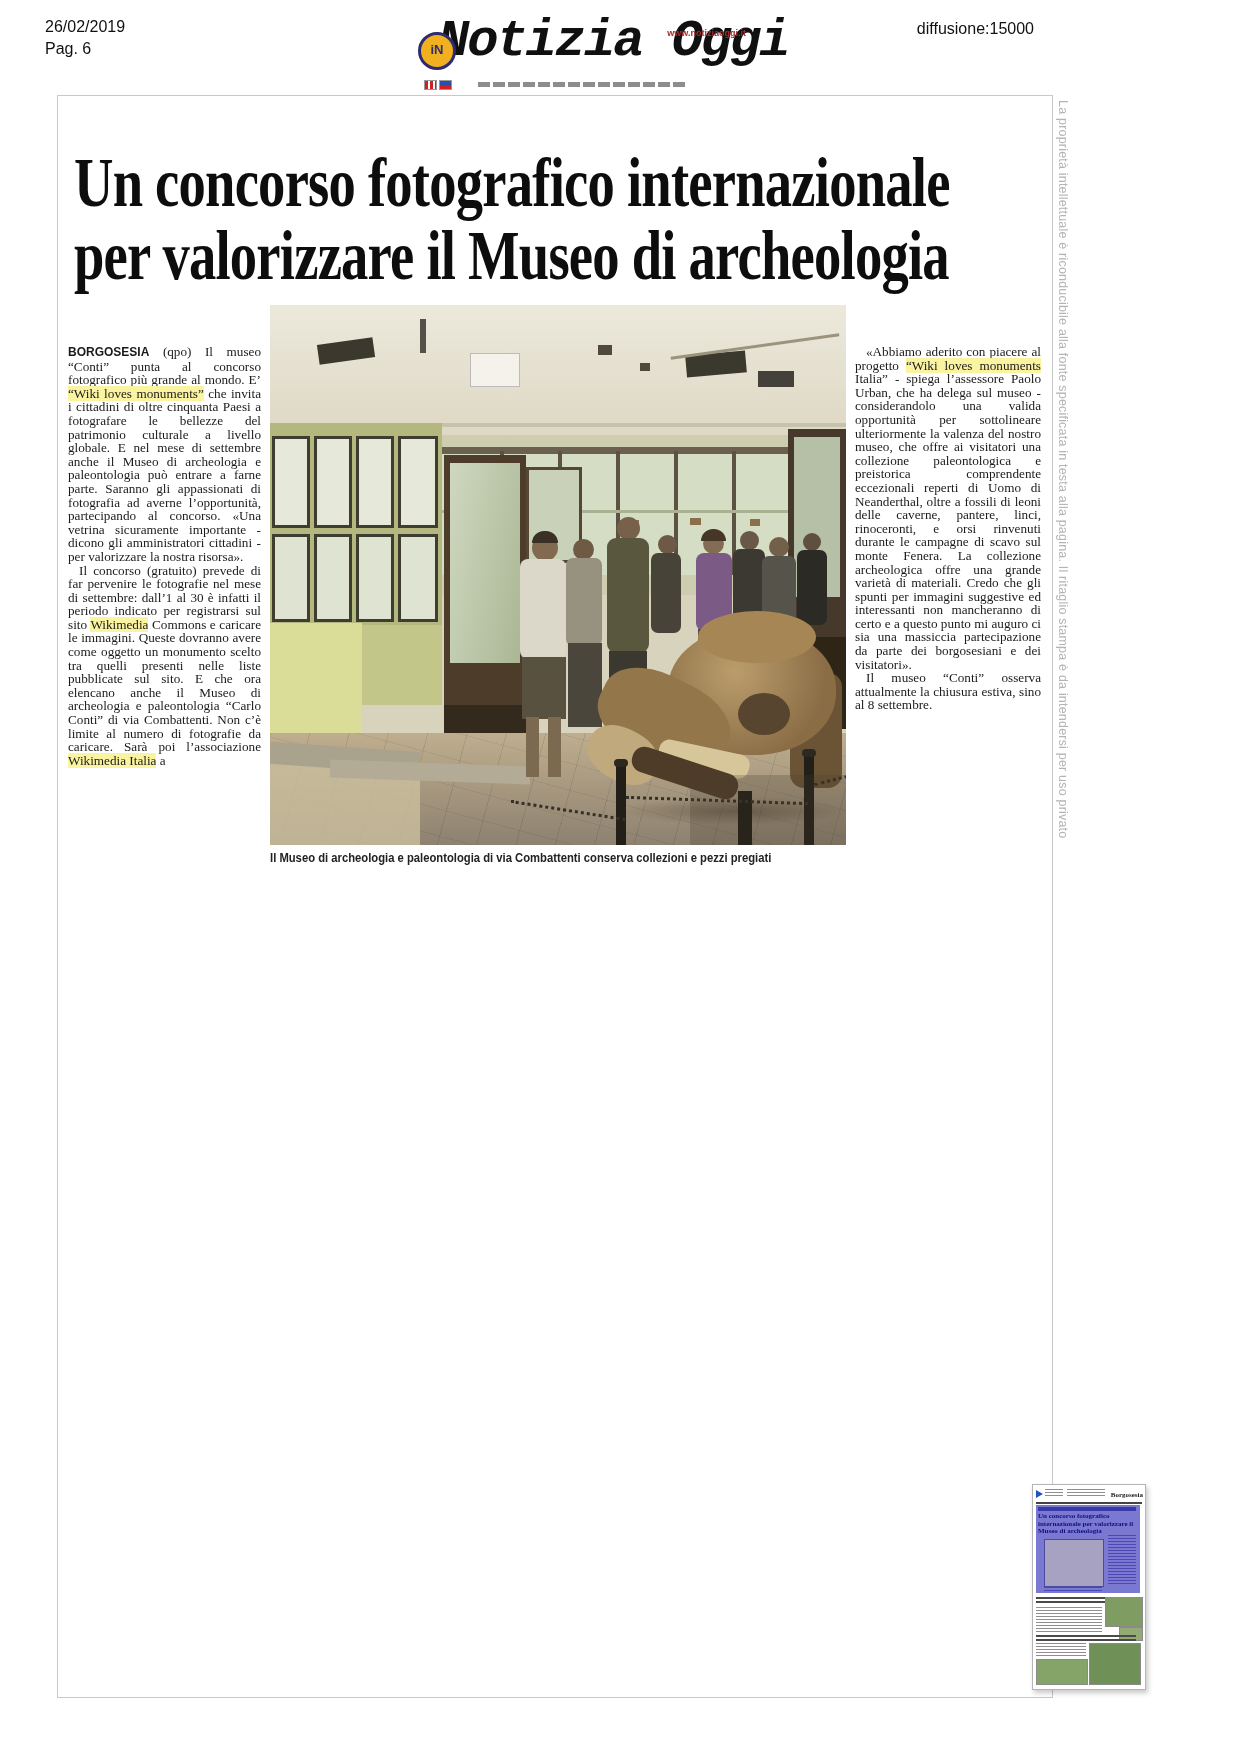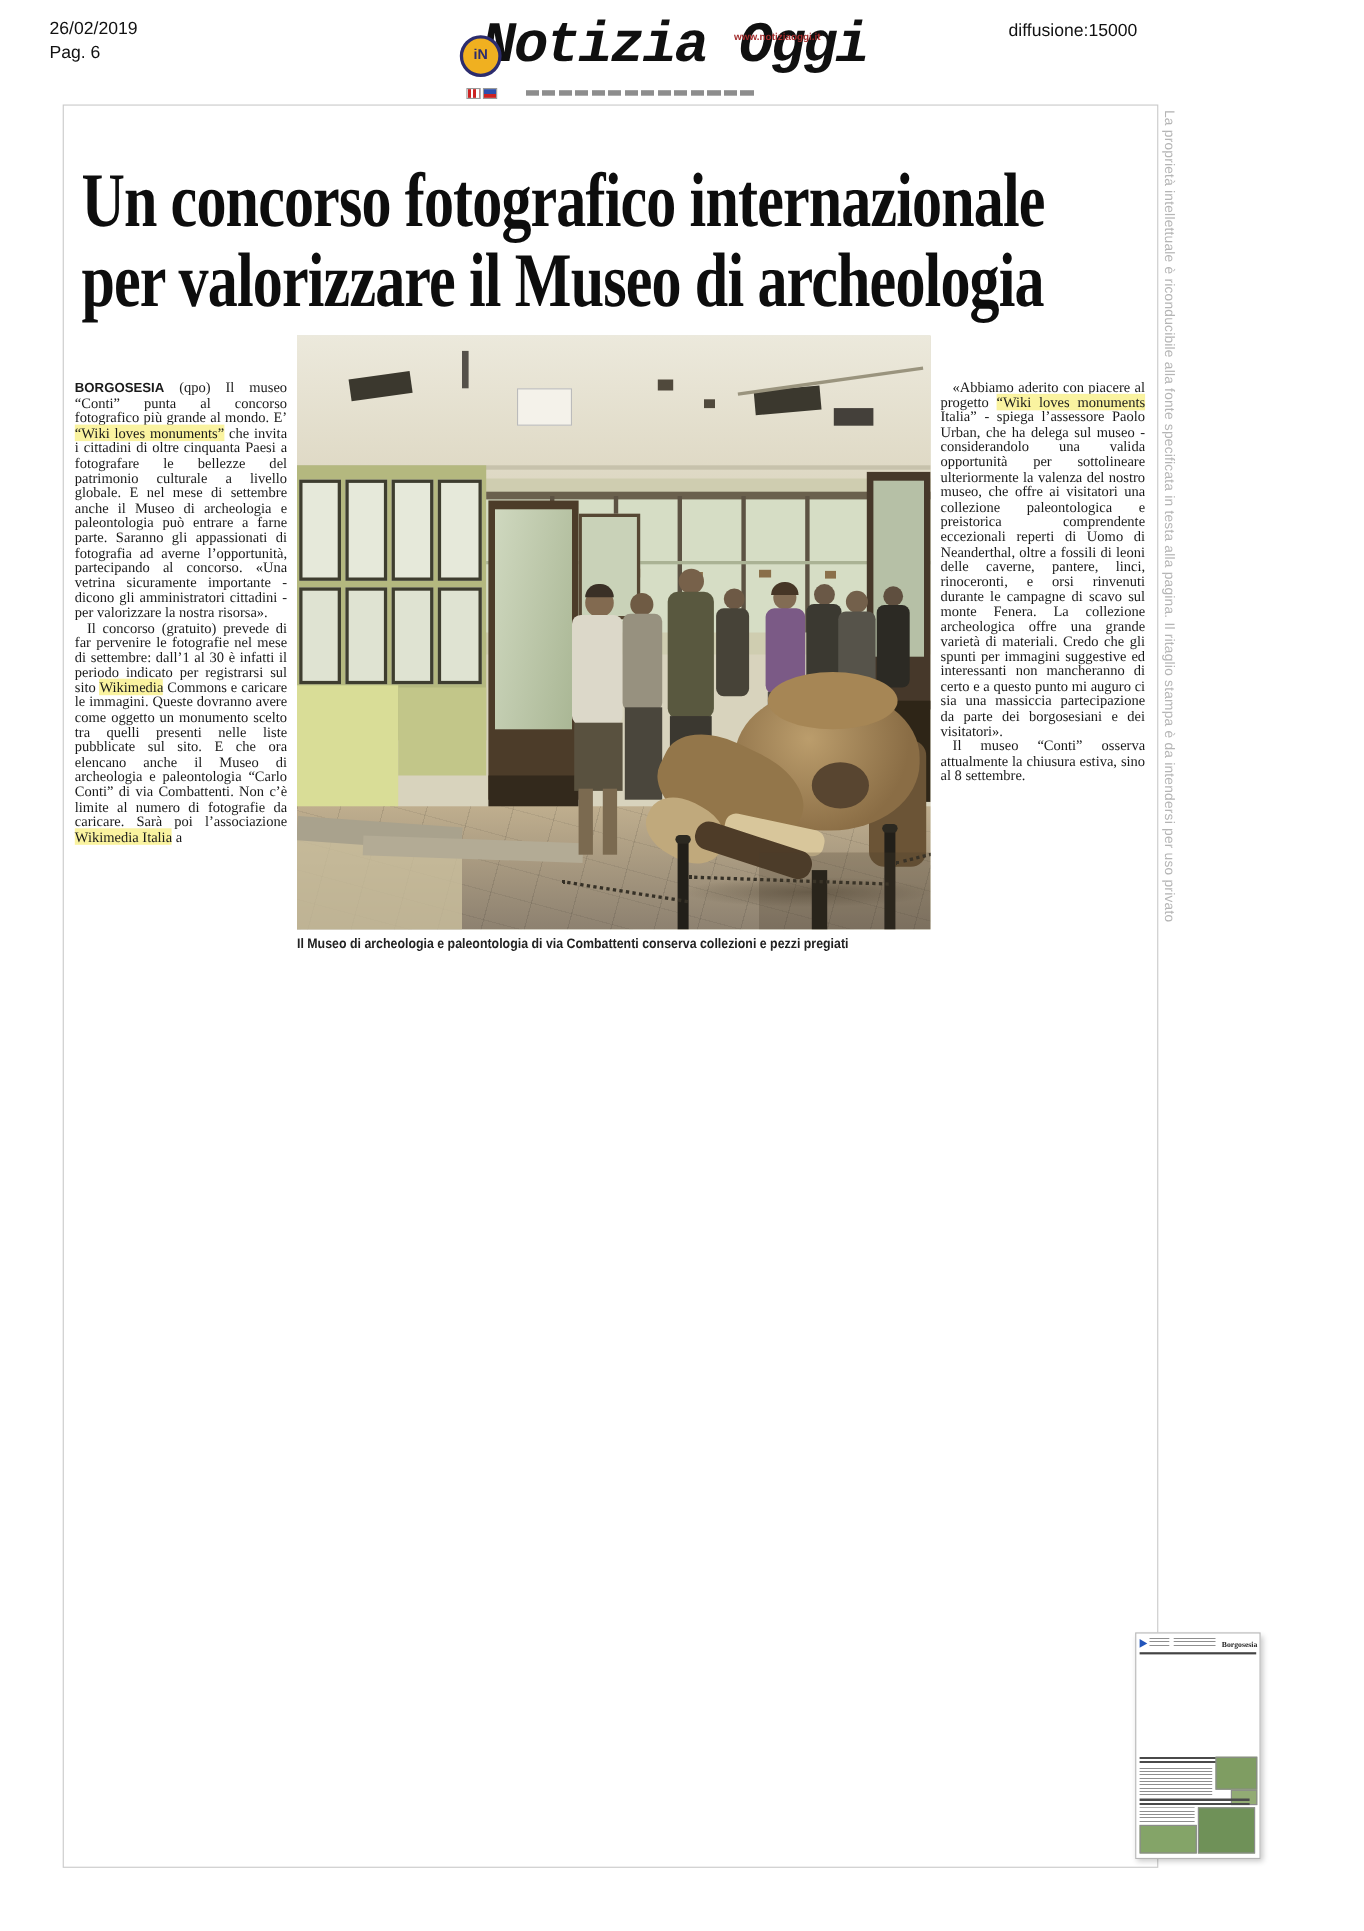--- a/index.html
+++ b/index.html
@@ -238,20 +238,27 @@
   </div>
 
   <div class="legal">La proprietà intellettuale è riconducibile alla fonte specificata in testa alla pagina. Il ritaglio stampa è da intendersi per uso privato</div>
 
   <div class="thumb">
     <div class="t-arrow"></div>
     <div class="ab tl" style="left:12px;top:4px;width:18px;height:9px;"></div>
     <div class="ab tl" style="left:34px;top:4px;width:38px;height:9px;"></div>
     <div class="t-region">Borgosesia</div>
     <div class="ab" style="left:3px;top:17px;width:106px;height:2px;background:#444;"></div>
+    <div class="t-article">
+      <div class="ab" style="left:2px;top:2px;width:98px;height:4px;background:#3b38a8;"></div>
+      <div class="t-htext">Un concorso fotografico internazionale per valorizzare il Museo di archeologia</div>
+      <div class="t-photo"></div>
+      <div class="ab tl-blue" style="left:72px;top:30px;width:28px;height:50px;"></div>
+      <div class="ab tl-blue" style="left:8px;top:82px;width:58px;height:4px;"></div>
+    </div>
     <div class="ab tl-dark" style="left:3px;top:112px;width:70px;height:7px;"></div>
     <div class="ab tl" style="left:3px;top:122px;width:66px;height:26px;"></div>
     <div class="ab green" style="left:72px;top:112px;width:36px;height:28px;background:#7f9d62;"></div>
     <div class="ab green" style="left:86px;top:142px;width:22px;height:12px;background:#92ab74;"></div>
     <div class="ab tl-dark" style="left:3px;top:150px;width:100px;height:6px;"></div>
     <div class="ab tl" style="left:3px;top:158px;width:50px;height:14px;"></div>
     <div class="ab green" style="left:56px;top:158px;width:50px;height:40px;background:#6f9158;"></div>
     <div class="ab green" style="left:3px;top:174px;width:50px;height:24px;background:#84a468;"></div>
   </div>
 

